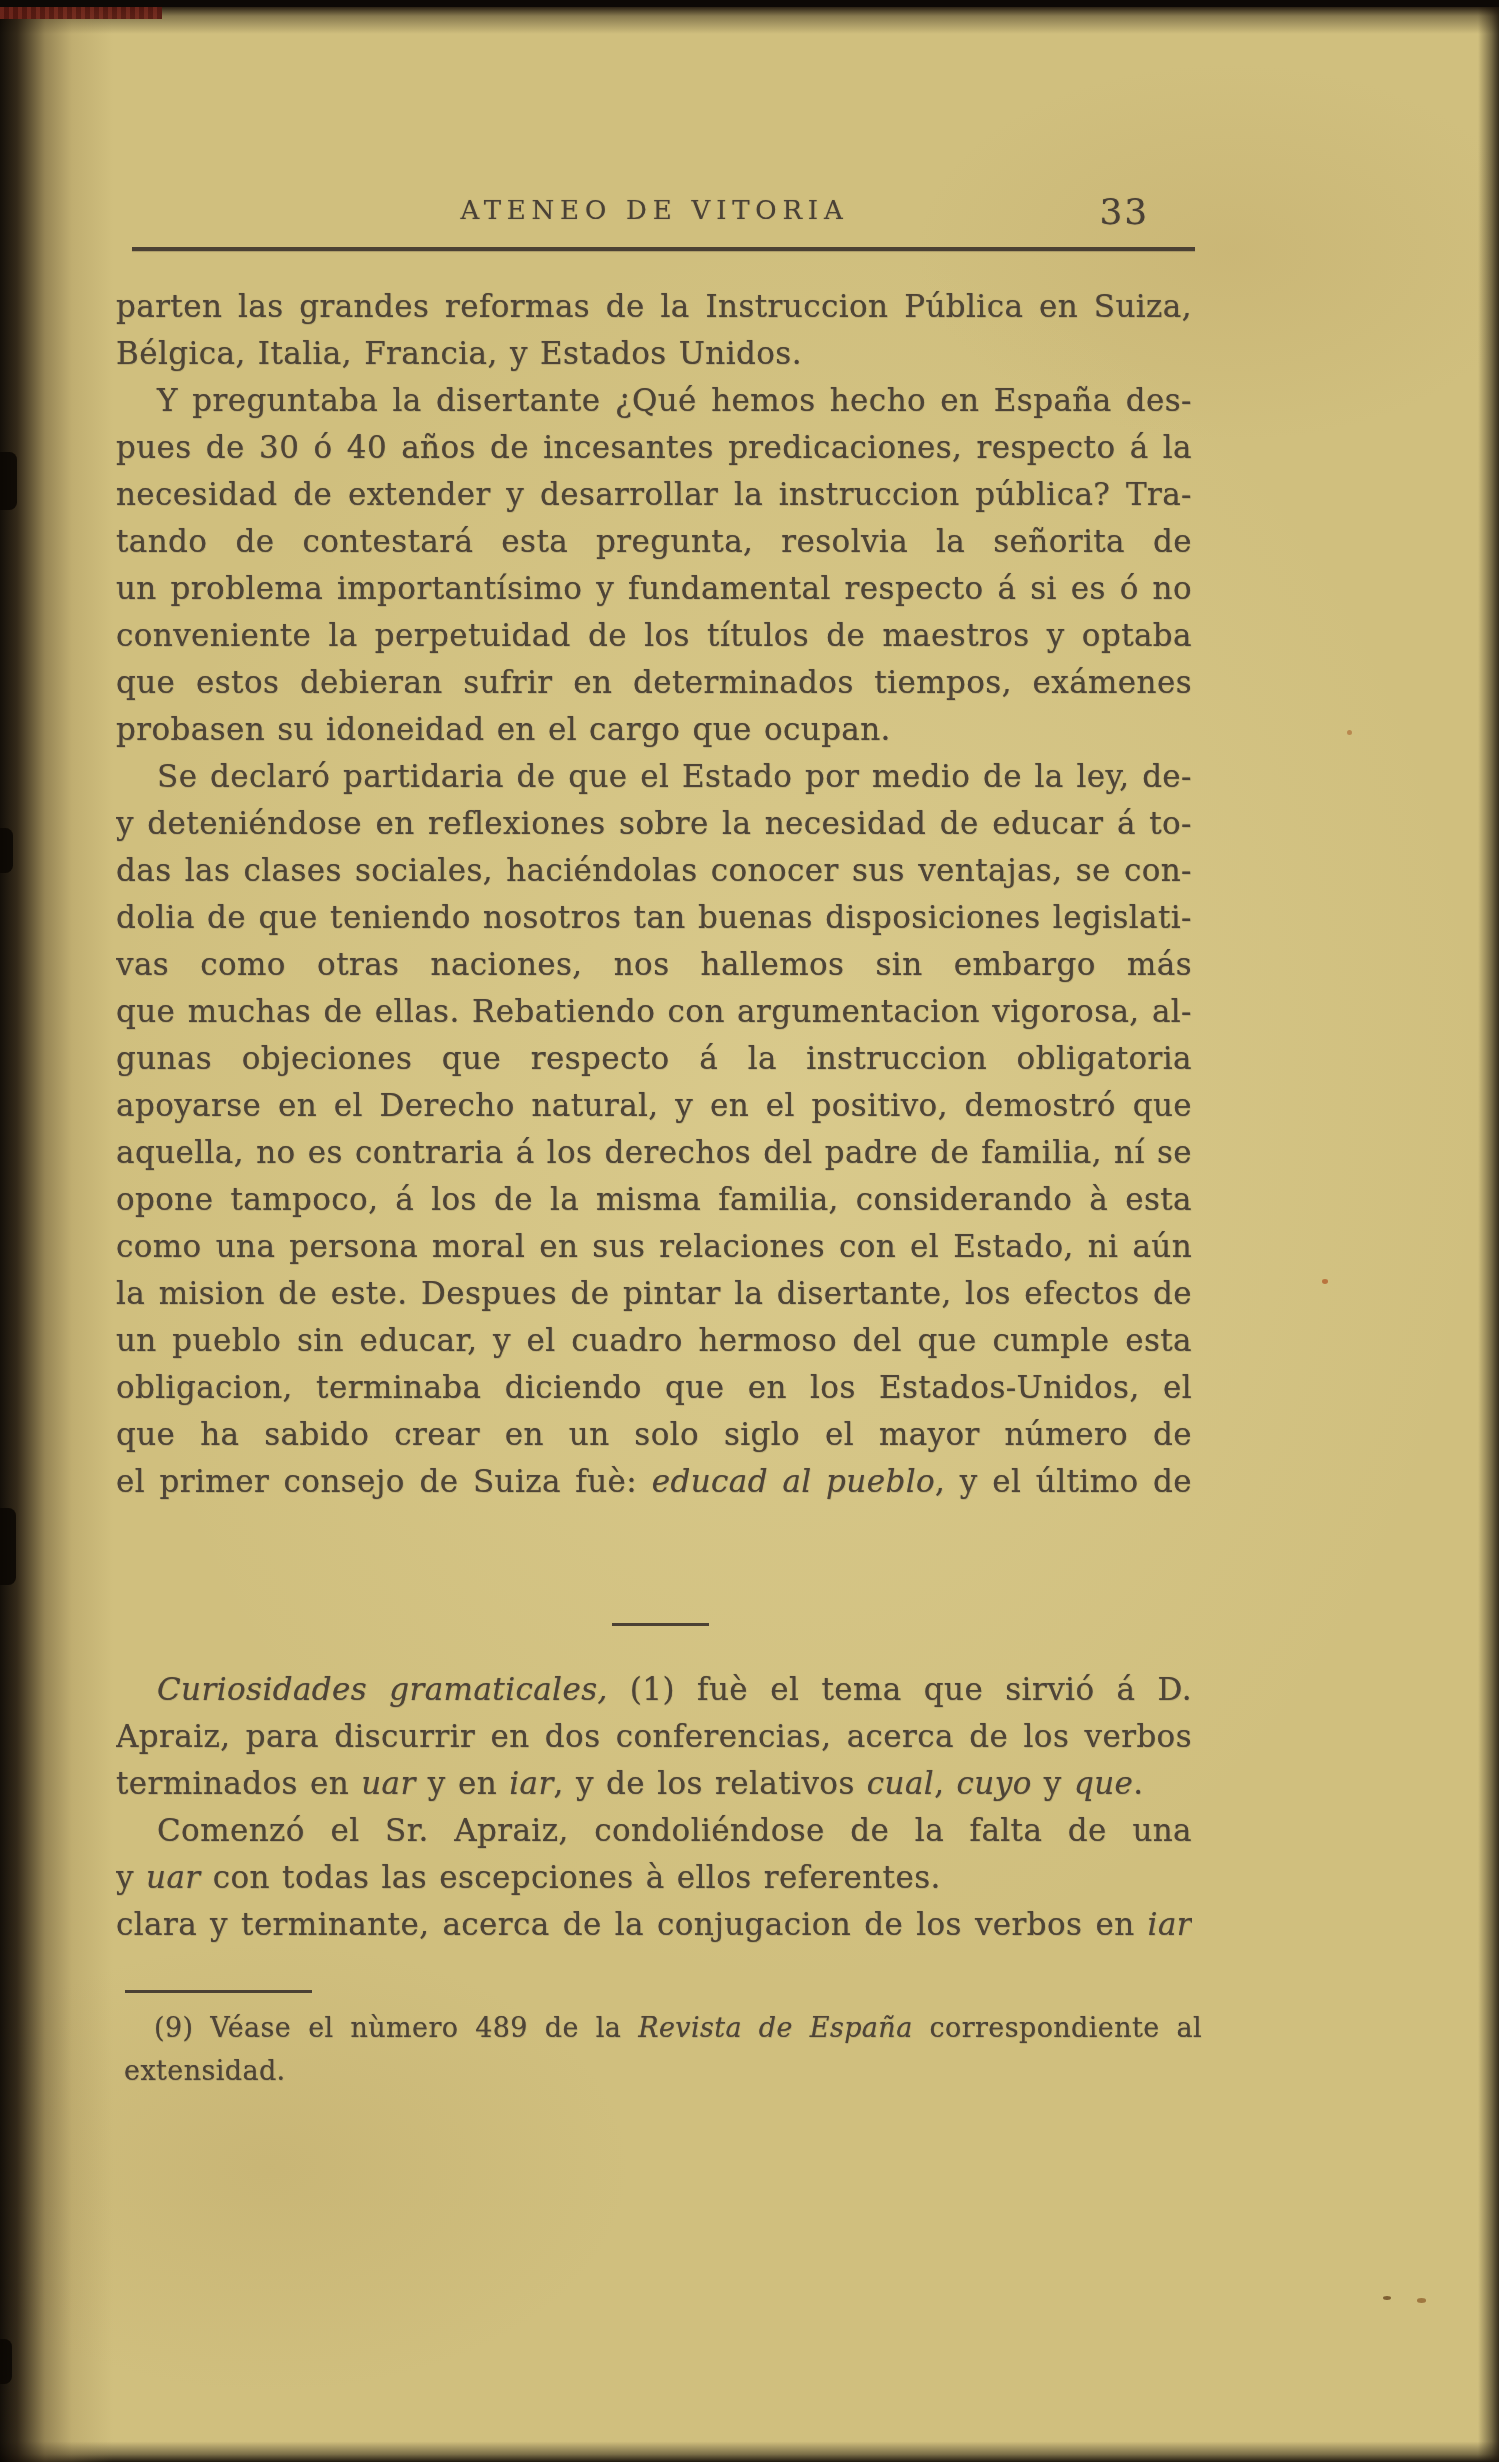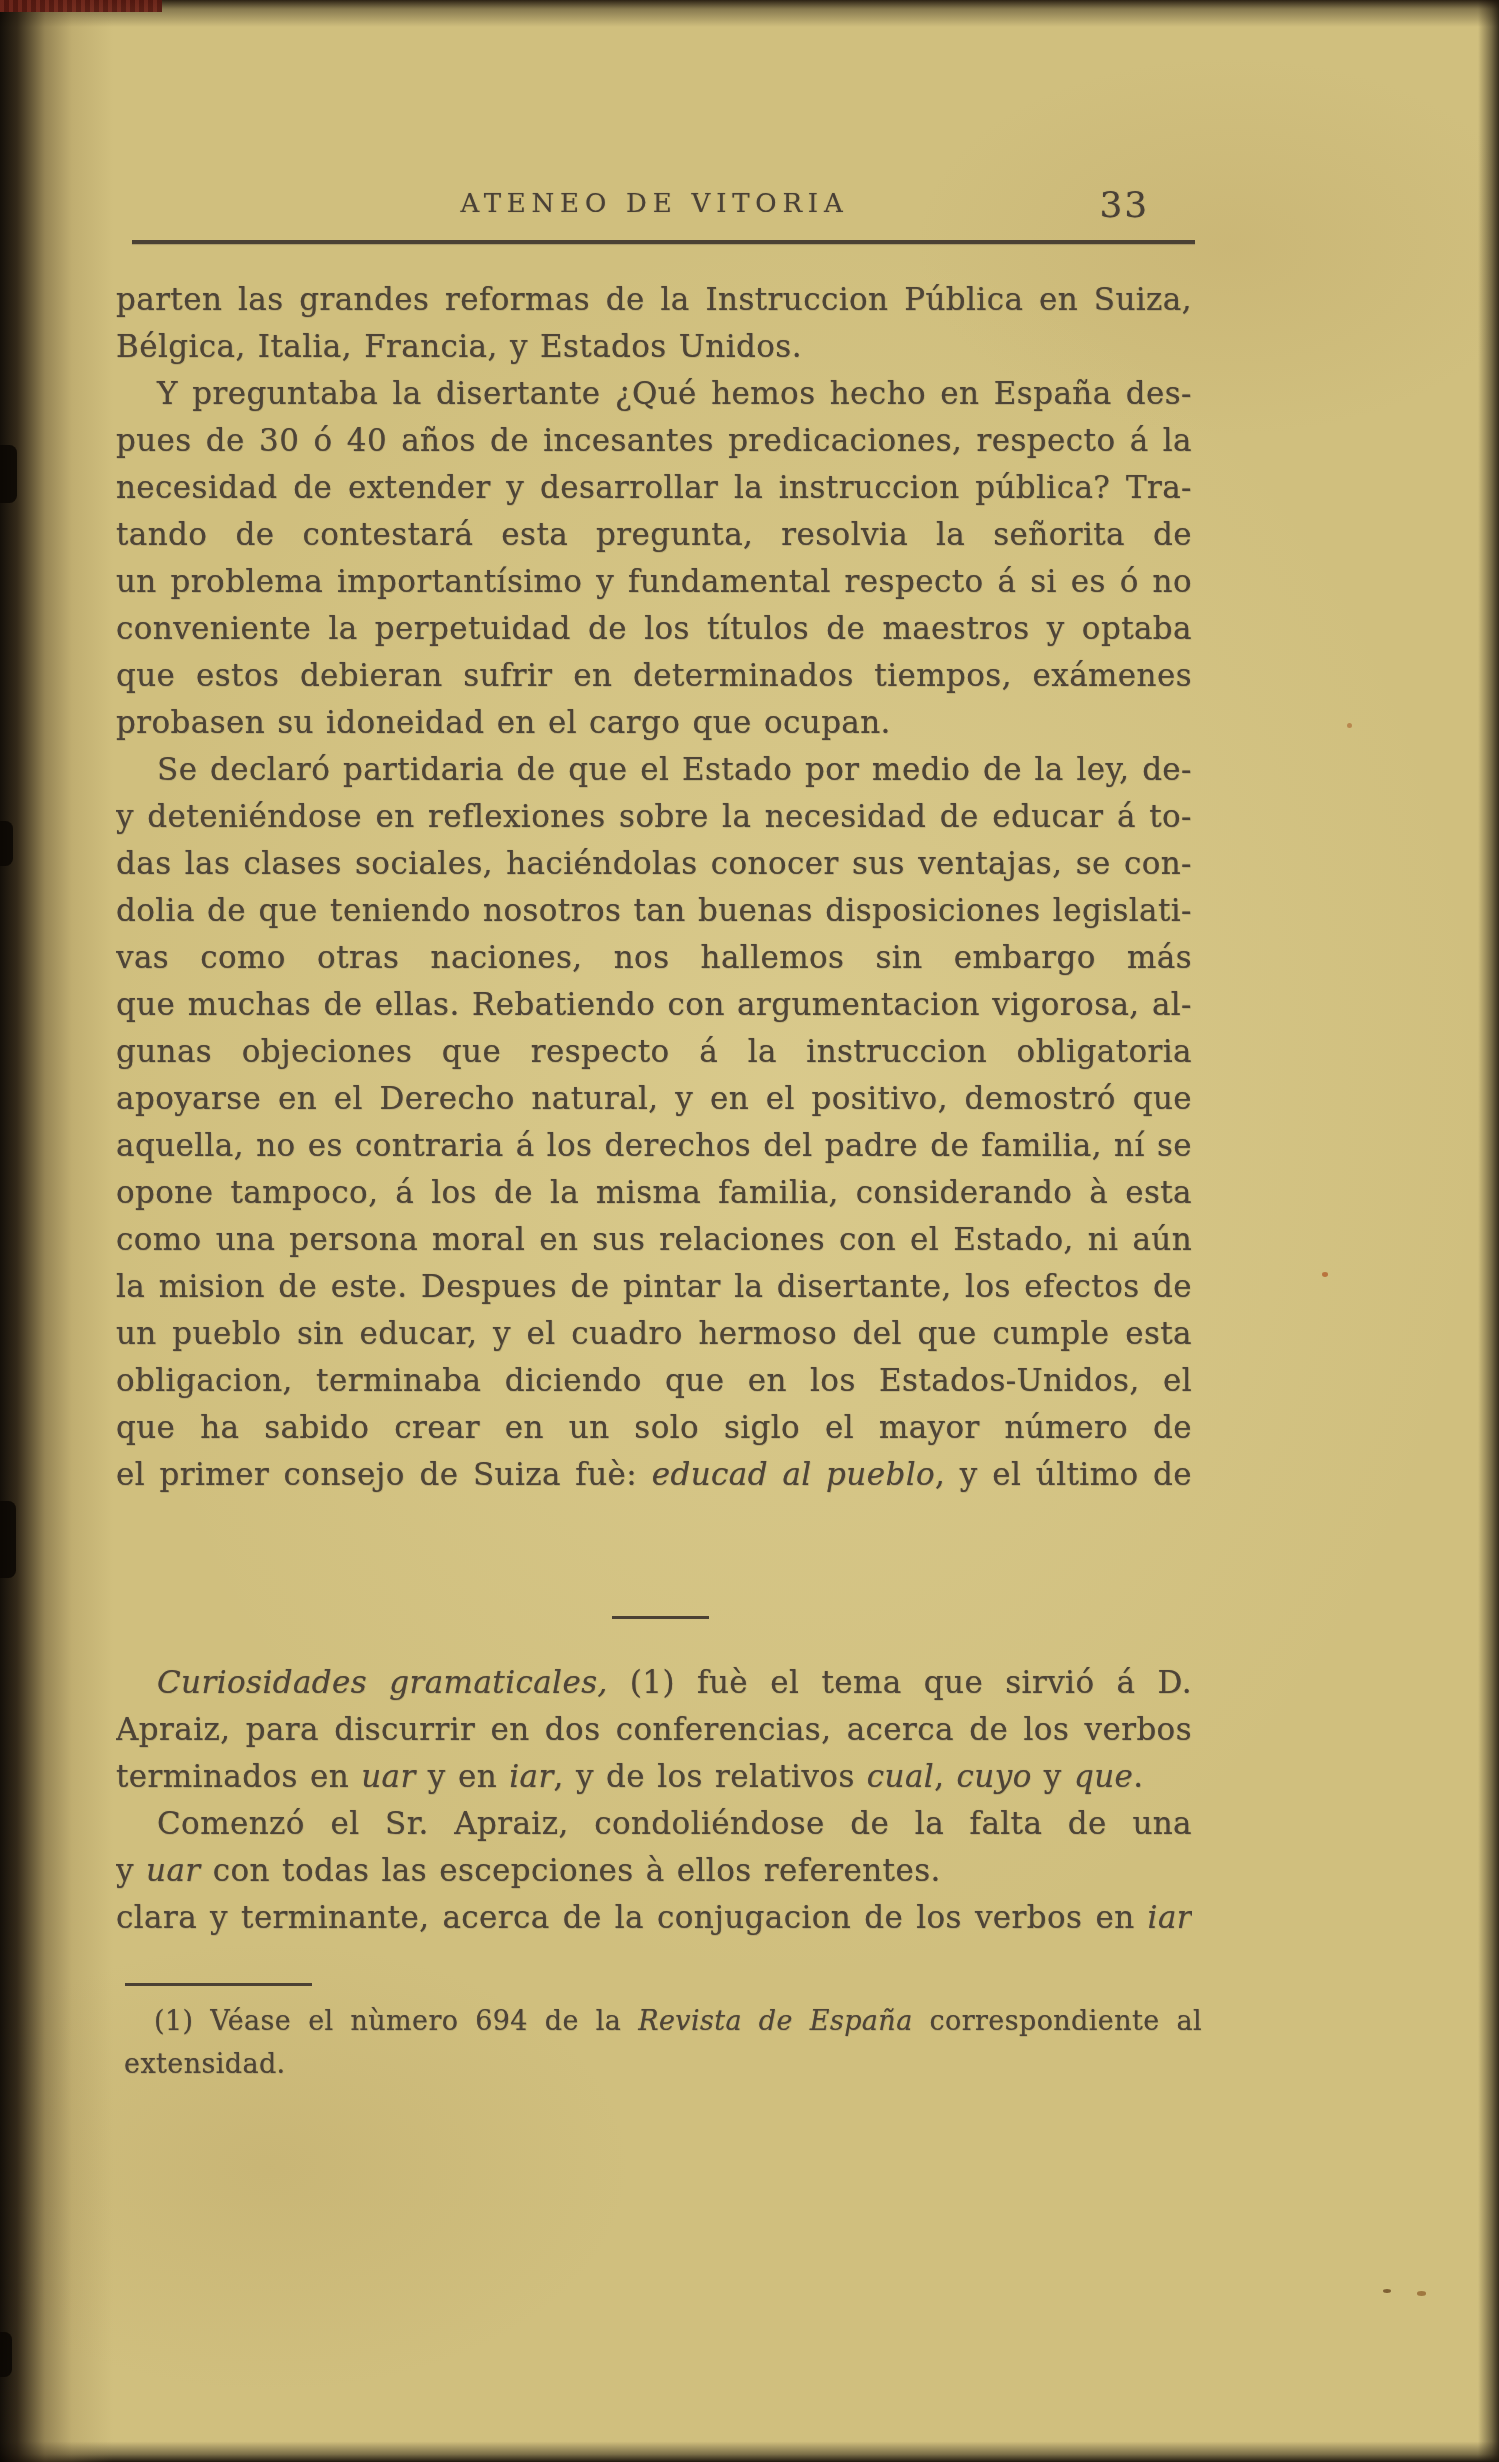--- a/index.html
+++ b/index.html
@@ -12,20 +12,21 @@
     position:absolute;inset:0;
     background:
       linear-gradient(90deg, rgba(10,6,3,.95) 0px, rgba(30,21,12,.88) 17px, rgba(92,75,44,.5) 45px, rgba(140,118,70,.24) 72px, rgba(0,0,0,0) 113px),
       linear-gradient(180deg, rgba(26,17,9,.9) 0px, rgba(26,17,9,.4) 9px, rgba(0,0,0,0) 27px),
       linear-gradient(270deg, rgba(30,23,13,.92) 0px, rgba(30,23,13,.5) 8.4px, rgba(0,0,0,0) 22px),
       linear-gradient(0deg, rgba(16,10,5,.92) 0px, rgba(16,10,5,.45) 7.7px, rgba(0,0,0,0) 20.6px),
       radial-gradient(ellipse 966px 1224px at 53% 45%, rgba(238,226,172,.30), rgba(0,0,0,0) 72%),
       radial-gradient(ellipse 451px 271px at 82% 10%, rgba(180,150,88,.20), rgba(0,0,0,0) 70%),
       radial-gradient(ellipse 515px 322px at 18% 88%, rgba(168,140,80,.18), rgba(0,0,0,0) 70%);
     background-color:#d0bf7e;
+    margin-top:7px;
   }
   .cloth{
     position:absolute;top:0;left:0;width:162px;height:11.6px;
     background:repeating-linear-gradient(90deg,#71261b 0 4.5px,#541710 4.5px 9px);
     opacity:.92;
   }
   .bump{position:absolute;left:0;background:#0b0703;border-radius:0 7.7px 7.7px 0;opacity:.85;}
   .speck{position:absolute;border-radius:50%;}
 
   .hdr-text{color:#4a4136;text-shadow:0 0 1px rgba(74,65,54,.55);}
@@ -126,18 +127,18 @@
       <div>
         <div class="line ind"><span>Comenzó el Sr. Apraiz, condoliéndose de la falta de una doctrina</span></div>
         <div class="line last"><span>y </span><span class="it">uar</span><span> con todas las escepciones à ellos referentes.</span></div>
         <div class="line"><span>clara y terminante, acerca de la conjugacion de los verbos en </span><span class="it">iar</span></div>
       </div>
     </div>
 
   <div id="footnote-rule"></div>
   <div id="footnote-block" class="textcol">
       <div>
-        <div class="line ind"><span>(1)  Véase el nùmero 694 de la </span><span class="it">Revista de España</span><span> correspondiente al</span></div>
+        <div class="line ind"><span>(9)  Véase el nùmero 489 de la </span><span class="it">Revista de España</span><span> correspondiente al</span></div>
         <div class="line last"><span>extensidad.</span></div>
       </div>
     </div>
 </div>
 
 
 </body></html>

